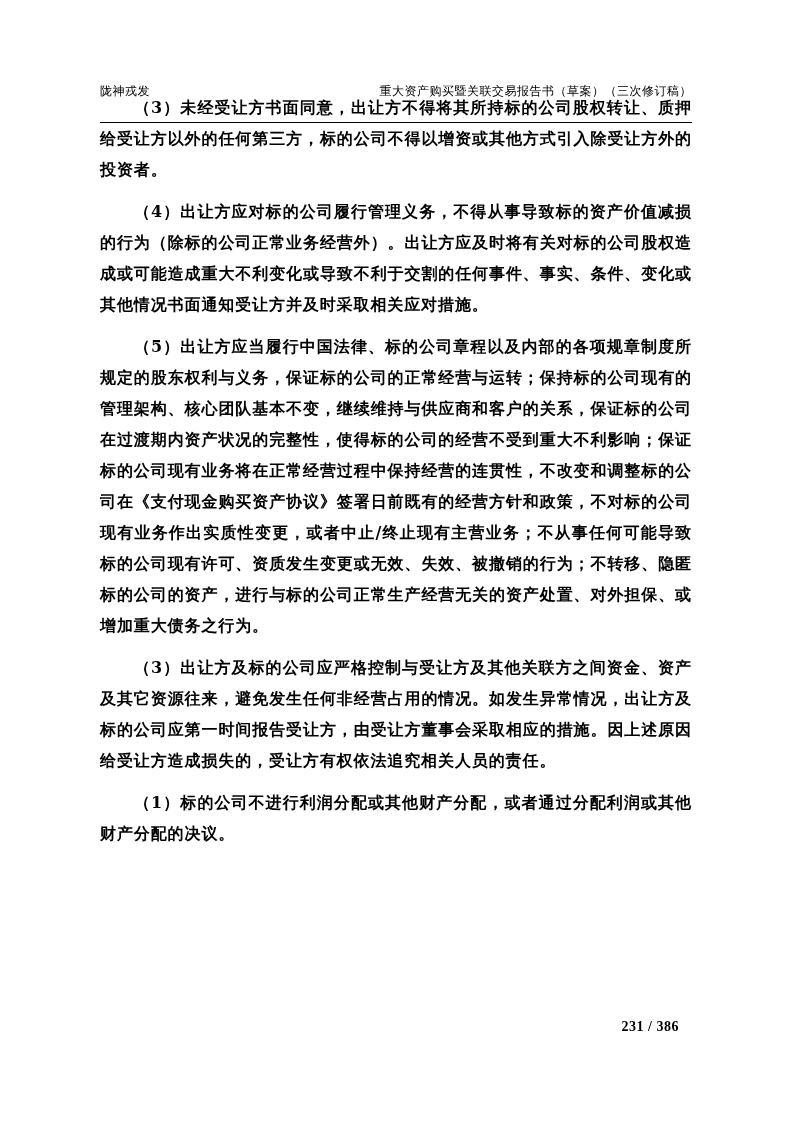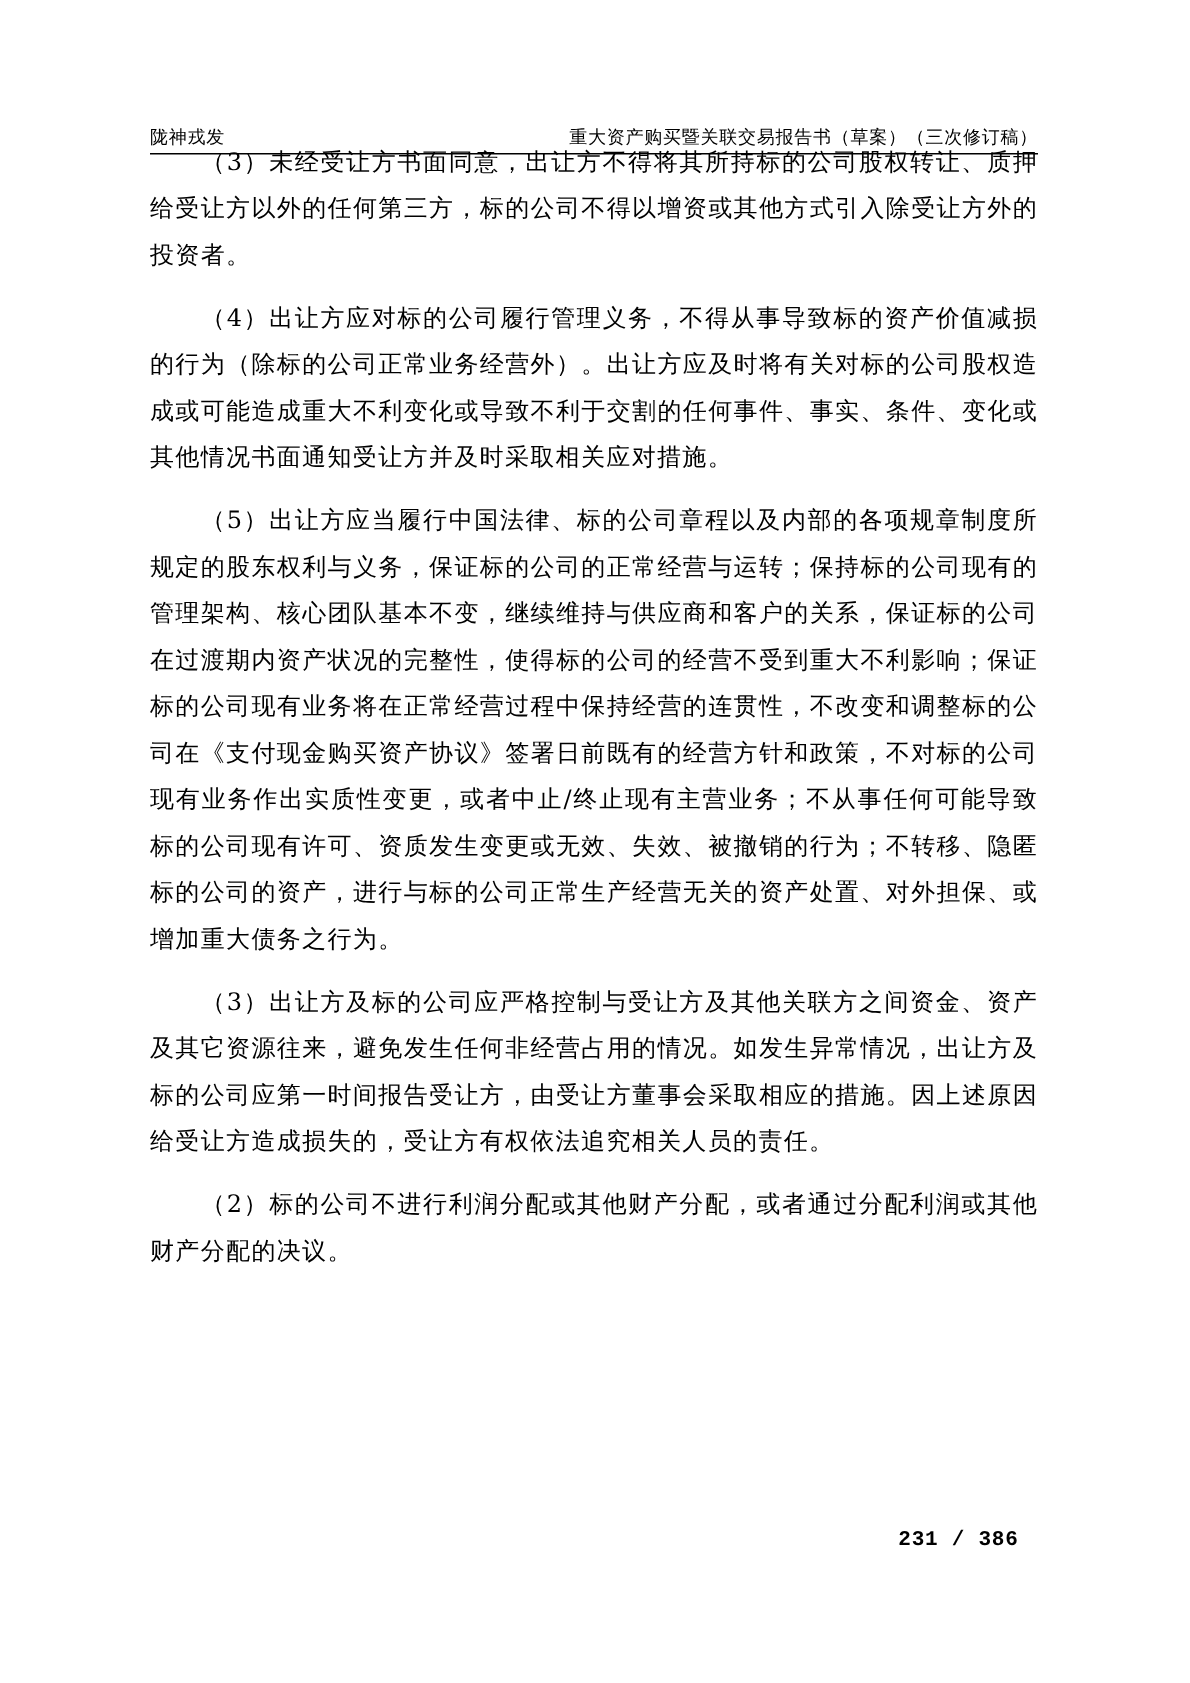--- a/index.html
+++ b/index.html
@@ -20,21 +20,21 @@
     position: absolute;
     left: 100px;
     top: 52px;
     width: 592px;
     display: flex;
     justify-content: space-between;
     align-items: baseline;
     font-size: 12px;
     line-height: 15px;
     letter-spacing: 0.5px;
-    padding-bottom: 3px;
+    padding-bottom: 23px;
     border-bottom: 1.5px solid #000000;
   }
   .page-header .hdr-left {
     white-space: nowrap;
   }
   .page-header .hdr-right {
     white-space: nowrap;
     margin-top: 32px;
   }
   .doc-body {
@@ -45,46 +45,47 @@
     font-size: 16px;
     line-height: 31px;
     letter-spacing: 0.9px;
     text-align: justify;
     text-justify: inter-ideograph;
     word-break: break-all;
   }
   .doc-body p {
     margin: 0 0 11px 0;
     text-indent: 34px;
+    font-weight: bold;
   }
   .page-footer {
     position: absolute;
     top: 1019px;
     right: 114px;
     font-size: 14px;
     font-weight: 700;
     letter-spacing: 0.5px;
-    font-family: Liberation Mono, monospace;
+    font-family: Liberation Serif, serif;
   }
 </style>
 </head>
 <body>
 
 <div class="page">
 
   <div class="page-header">
     <span class="hdr-left">陇神戎发</span>
     <span class="hdr-right">重大资产购买暨关联交易报告书（草案）（三次修订稿）</span>
   </div>
 
   <div class="doc-body">
     <p>（3）未经受让方书面同意，出让方不得将其所持标的公司股权转让、质押给受让方以外的任何第三方，标的公司不得以增资或其他方式引入除受让方外的投资者。</p>
     <p>（4）出让方应对标的公司履行管理义务，不得从事导致标的资产价值减损的行为（除标的公司正常业务经营外）。出让方应及时将有关对标的公司股权造成或可能造成重大不利变化或导致不利于交割的任何事件、事实、条件、变化或其他情况书面通知受让方并及时采取相关应对措施。</p>
     <p>（5）出让方应当履行中国法律、标的公司章程以及内部的各项规章制度所规定的股东权利与义务，保证标的公司的正常经营与运转；保持标的公司现有的管理架构、核心团队基本不变，继续维持与供应商和客户的关系，保证标的公司在过渡期内资产状况的完整性，使得标的公司的经营不受到重大不利影响；保证标的公司现有业务将在正常经营过程中保持经营的连贯性，不改变和调整标的公司在《支付现金购买资产协议》签署日前既有的经营方针和政策，不对标的公司现有业务作出实质性变更，或者中止/终止现有主营业务；不从事任何可能导致标的公司现有许可、资质发生变更或无效、失效、被撤销的行为；不转移、隐匿标的公司的资产，进行与标的公司正常生产经营无关的资产处置、对外担保、或增加重大债务之行为。</p>
     <p>（3）出让方及标的公司应严格控制与受让方及其他关联方之间资金、资产及其它资源往来，避免发生任何非经营占用的情况。如发生异常情况，出让方及标的公司应第一时间报告受让方，由受让方董事会采取相应的措施。因上述原因给受让方造成损失的，受让方有权依法追究相关人员的责任。</p>
-    <p>（2）标的公司不进行利润分配或其他财产分配，或者通过分配利润或其他财产分配的决议。</p>
+    <p>（1）标的公司不进行利润分配或其他财产分配，或者通过分配利润或其他财产分配的决议。</p>
   </div>
 
   <div class="page-footer">
     <span>231 / 386</span>
   </div>
 
 </div>
 
 </body></html>

